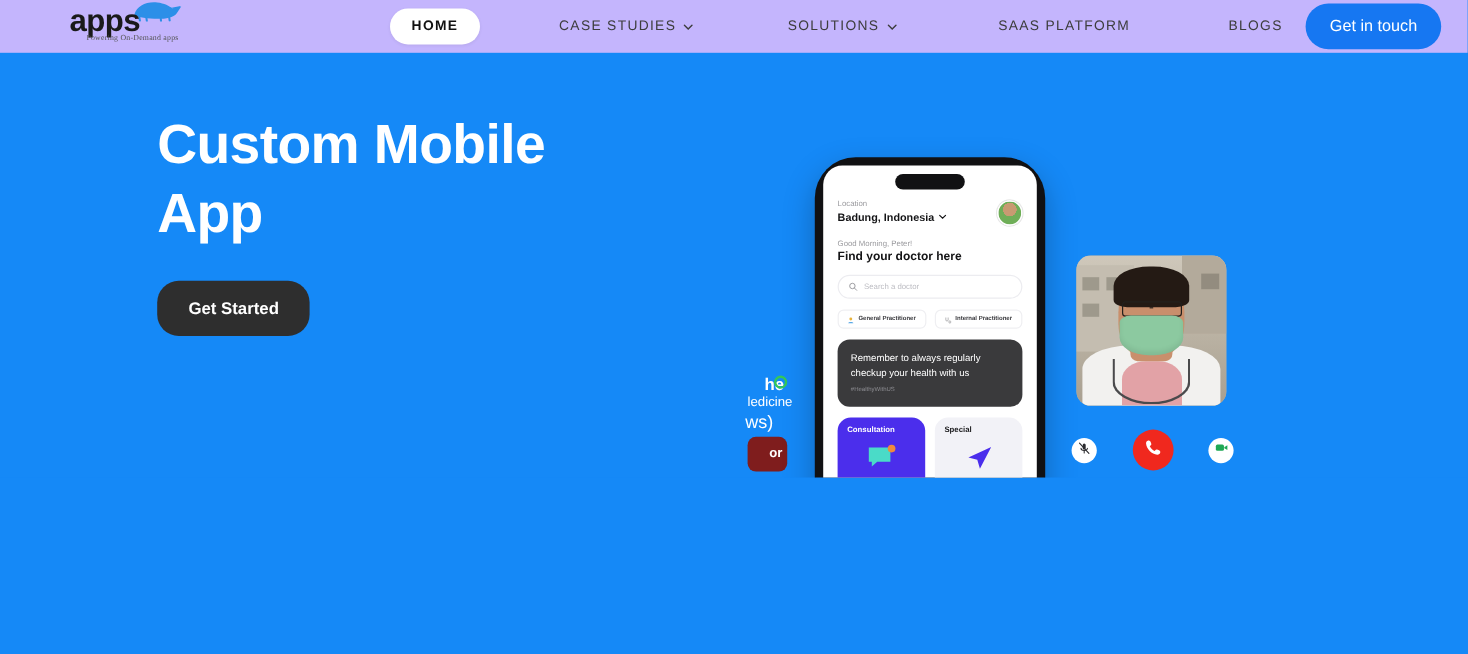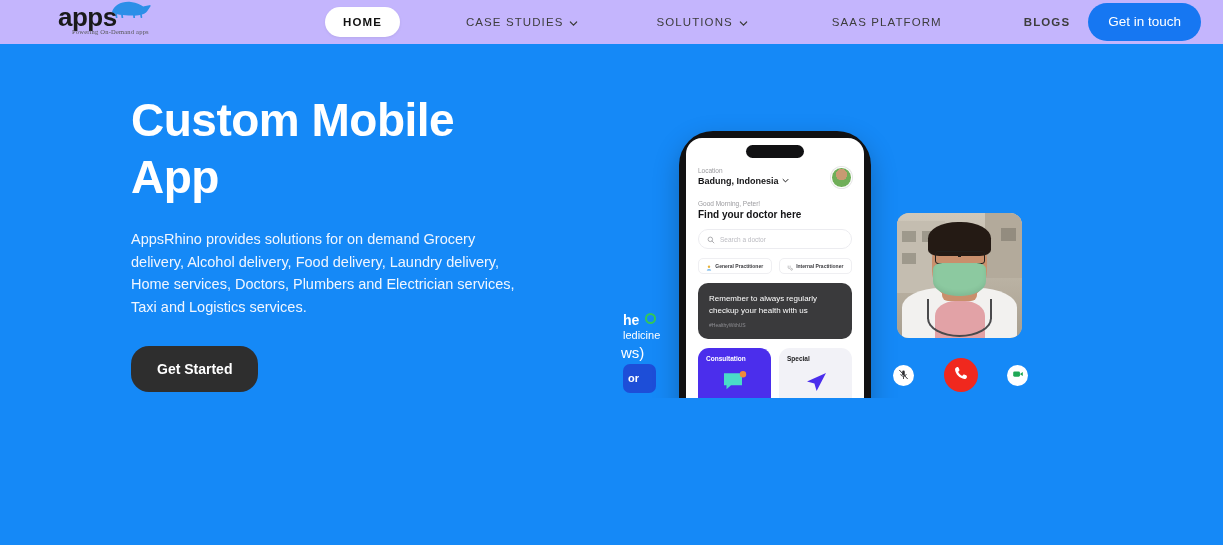--- a/index.html
+++ b/index.html
@@ -45,21 +45,21 @@
     display: flex; align-items: center; gap: 6px;
     white-space: nowrap; cursor: pointer;
   }
   .nav-item.active {
     background: #ffffff; color: #111; font-weight: bold;
     box-shadow: 0 1px 3px rgba(0,0,0,0.07);
   }
   .nav-gap-1 { margin-left: 48px; }
   .nav-gap-2 { margin-left: 42px; }
   .nav-gap-3 { margin-left: 48px; }
-  .nav-gap-4 { margin-left: 46px; font-weight: bold; }
+  .nav-gap-4 { margin-left: 46px; }
   .chev { display: inline-block; width: 9px; height: 9px; }
 
   .cta-btn {
     position: absolute; right: 22px; top: 3px;
     background: #1677F2; color: #fff;
     font-size: 13.5px; font-weight: 500;
     padding: 0 20px; height: 38px; line-height: 38px;
     border-radius: 19px; border: none; cursor: pointer;
     white-space: nowrap;
   }
@@ -84,34 +84,34 @@
     margin-top: 28px;
     display: inline-block;
     background: #2E2E2E; color: #fff;
     font-size: 14px; font-weight: bold;
     padding: 0 26px; height: 46px; line-height: 46px;
     border-radius: 18px; border: none; cursor: pointer;
   }
 
   
   .ghost { position: absolute; color: #fff; }
-  .ghost-l1 { left: 623px; top: 268px; font-size: 14px; font-weight: bold; }
+  .ghost-l1 { left: 637px; top: 268px; font-size: 14px; font-weight: bold; }
   .ghost-dot {
     position: absolute; left: 645px; top: 269px;
     width: 11px; height: 11px; border-radius: 50%;
     border: 2.5px solid #34C759; background: transparent;
   }
   .ghost-l2 { left: 623px; top: 285px; font-size: 11px; }
   .ghost-l3 { left: 621px; top: 300px; font-size: 15px; }
   .ghost-btn {
     position: absolute; left: 623px; top: 320px;
-    width: 33px; height: 29px; background: #1d4ed8;
+    width: 33px; height: 29px; background: #7f1d1d;
     border-radius: 7px; color: #fff;
     font-size: 11px; font-weight: bold;
-    line-height: 29px; padding-left: 5px;
+    line-height: 29px; padding-left: 18px;
     overflow: hidden;
   }
 
   
   .phone-shadow {
     position: absolute; left: 700px; top: 487px;
     width: 150px; height: 16px; border-radius: 50%;
     background: rgba(0,0,0,0.16); filter: blur(7px);
   }
   .phone {
@@ -322,21 +322,20 @@
   <button class="cta-btn">Get in touch</button>
 </div>
 
 <div class="hero">
 
   <div class="hero-copy">
     <div class="hero-title">
       <div>Custom Mobile</div>
       <div>App</div>
     </div>
-    <p class="hero-sub">AppsRhino provides solutions for on demand Grocery delivery, Alcohol delivery, Food delivery, Laundry delivery, Home services, Doctors, Plumbers and Electrician services, Taxi and Logistics services.</p>
     <button class="get-started">Get Started</button>
   </div>
 
   <div class="ghost ghost-l1">he</div>
   <div class="ghost-dot"></div>
   <div class="ghost ghost-l2">ledicine</div>
   <div class="ghost ghost-l3">ws)</div>
   <div class="ghost-btn">or</div>
 
   <div class="phone-shadow"></div>

